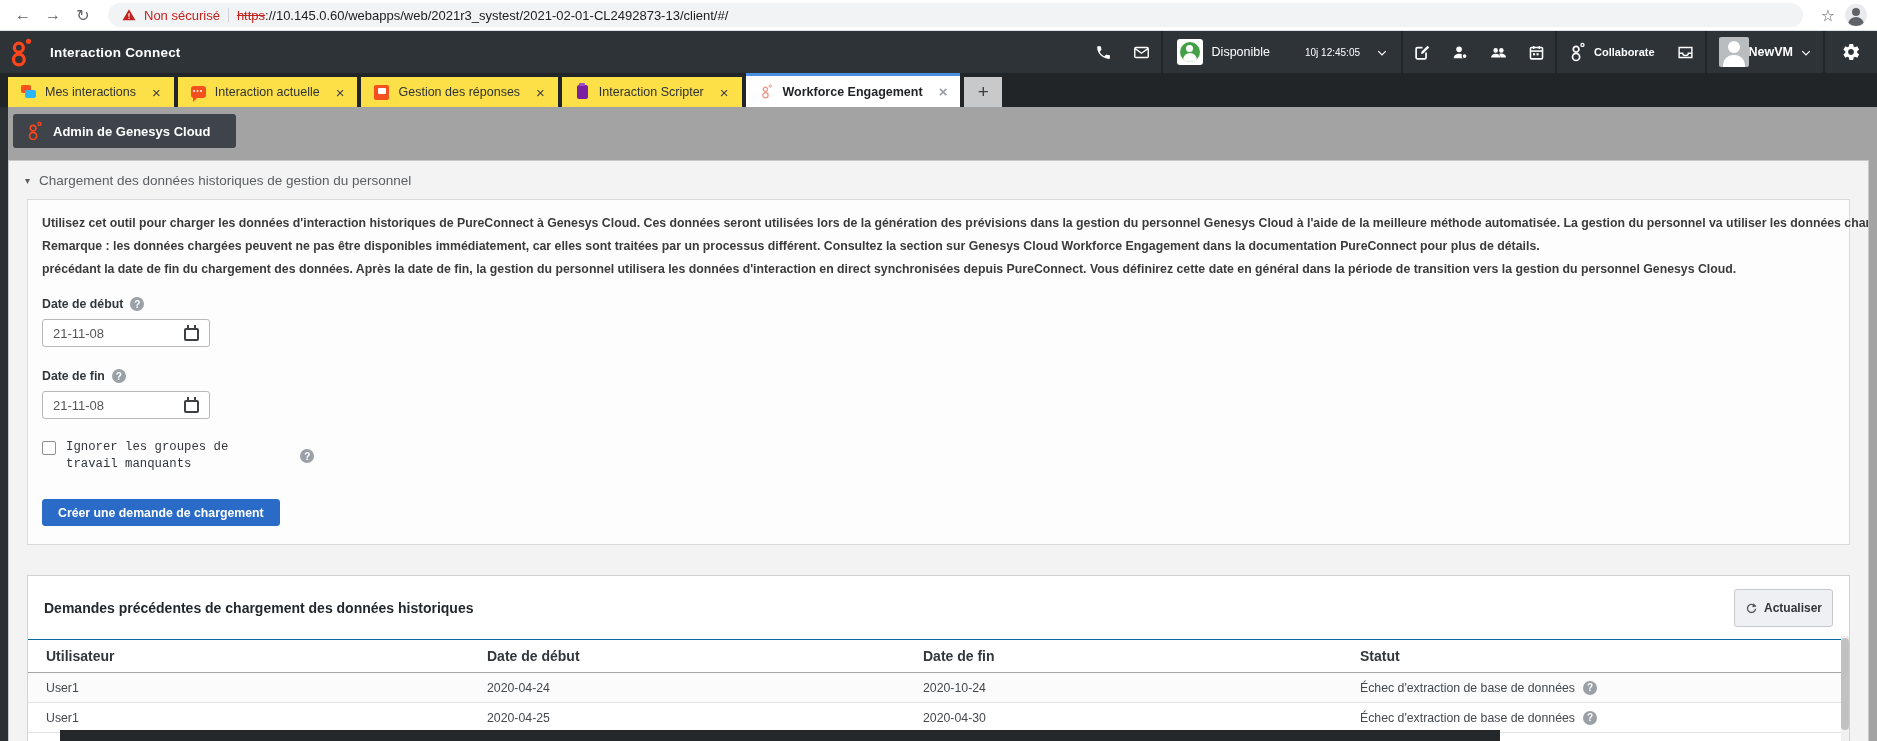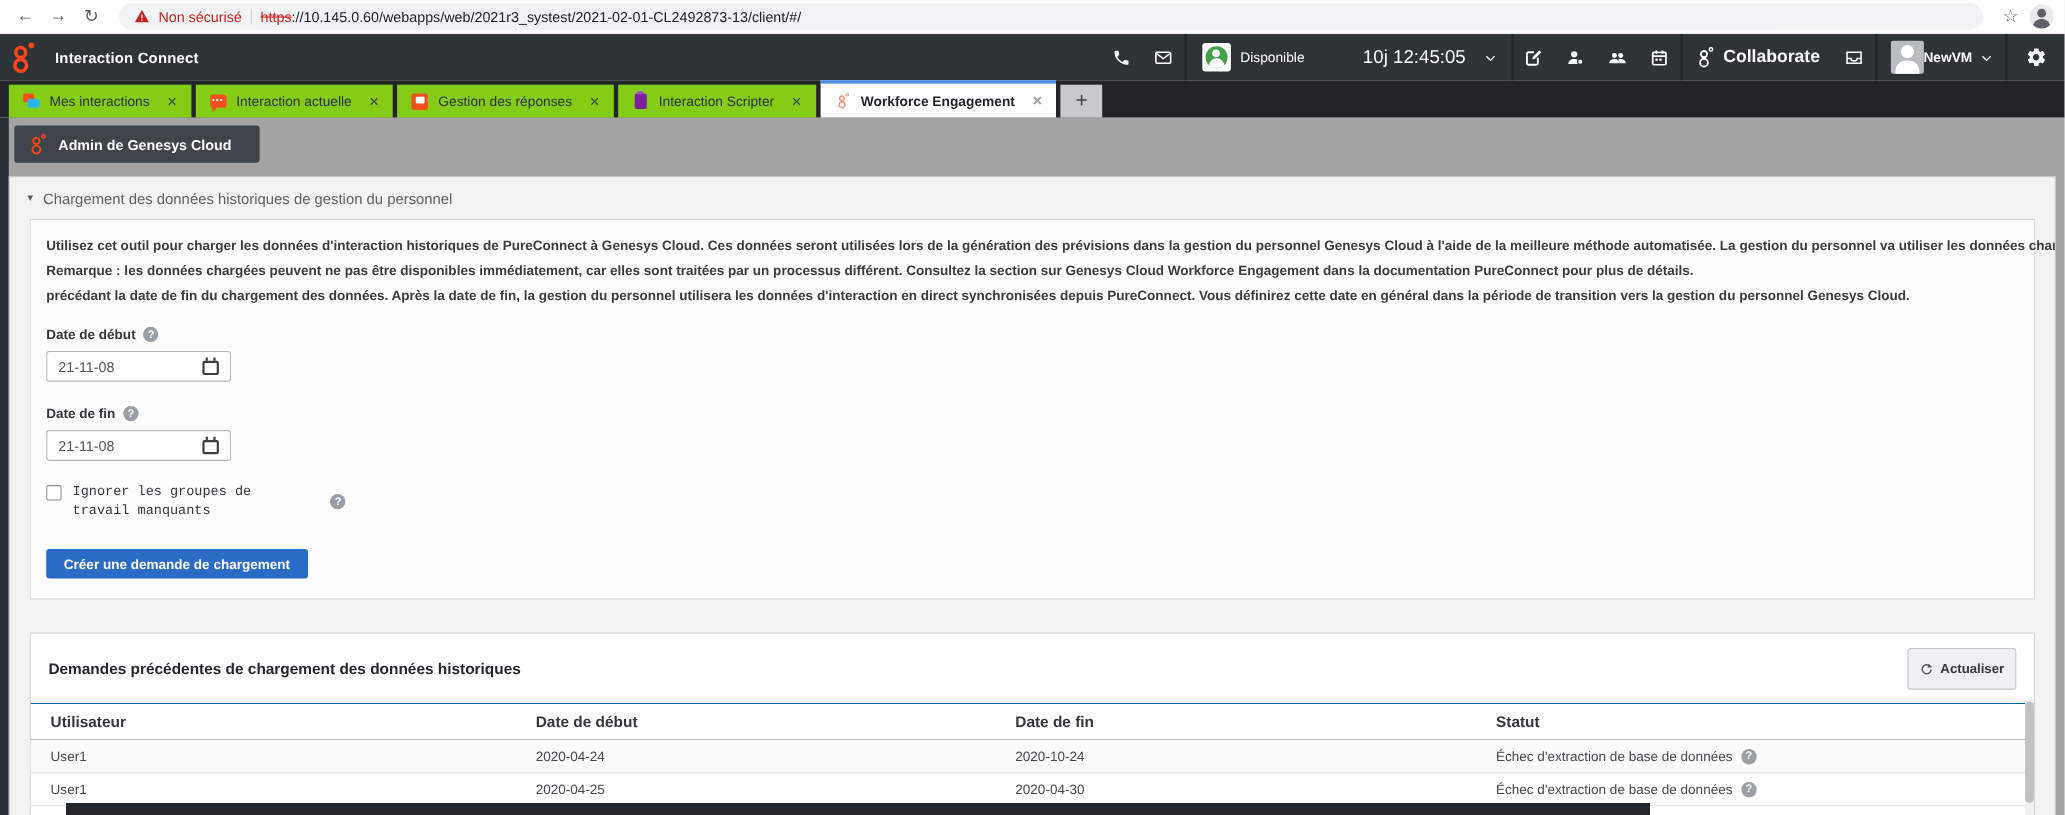--- a/index.html
+++ b/index.html
@@ -26,34 +26,34 @@
   .hdr-right{margin-left:auto;display:flex;align-items:center;height:100%;}
   .hicon{width:38px;height:42px;display:flex;align-items:center;justify-content:center;cursor:pointer;}
   .hicon svg{width:17px;height:17px;fill:#fff;stroke:#fff;}
   .hsep{width:2px;height:42px;background:#22262a;}
   .presence{display:flex;align-items:center;gap:9px;padding:0 14px;height:100%;cursor:pointer;}
   .presence-chip{width:26px;height:26px;background:#fff;border-radius:3px;display:flex;align-items:center;justify-content:center;}
   .presence-dot{width:20px;height:20px;border-radius:50%;background:#43a047;position:relative;overflow:hidden;}
   .presence-dot:before{content:"";position:absolute;top:3px;left:6.5px;width:7px;height:7px;border-radius:50%;background:#fff;}
   .presence-dot:after{content:"";position:absolute;top:11px;left:3px;width:14px;height:9px;border-radius:7px 7px 0 0;background:#fff;}
   .presence-label{font-size:12.5px;}
-  .timer{font-size:17px;margin-left:44px;}
+  .timer{font-size:10px;margin-left:26px;}
   .chev{width:10px;height:10px;margin-left:8px;}
   .chev svg{width:10px;height:10px;stroke:#fff;fill:none;stroke-width:2;}
   .collab{display:flex;align-items:center;gap:8px;padding:0 12px;height:100%;cursor:pointer;}
-  .collab-label{font-weight:bold;font-size:16px;}
+  .collab-label{font-weight:bold;font-size:11px;}
   .user-box{display:flex;align-items:center;padding:0 12px;height:100%;cursor:pointer;}
   .user-avatar{width:30px;height:30px;background:#b9bdc0;border-radius:2px;position:relative;overflow:hidden;}
   .user-avatar:before{content:"";position:absolute;top:4px;left:9px;width:12px;height:12px;border-radius:50%;background:#fff;}
   .user-avatar:after{content:"";position:absolute;top:18px;left:4px;width:22px;height:14px;border-radius:10px 10px 0 0;background:#fff;}
   .user-name{font-weight:bold;font-size:12.5px;}
 
   
   .tab-strip{height:34px;background:#212528;display:flex;align-items:flex-end;padding-left:8px;}
-  .tab{height:30px;background:#84cc16;display:flex;align-items:center;padding:0 13px;margin-right:4px;font-size:12.5px;color:#2f3337;cursor:pointer;white-space:nowrap;}
+  .tab{height:30px;background:#fde047;display:flex;align-items:center;padding:0 13px;margin-right:4px;font-size:12.5px;color:#2f3337;cursor:pointer;white-space:nowrap;}
   .tab .tlabel{margin:0 4px 0 9px;}
   .tclose{margin-left:12px;color:#3c4043;font-size:15px;line-height:1;cursor:pointer;}
   .tab.active{background:#fff;height:34px;border-top:3px solid #4a90e2;font-weight:bold;color:#1f2327;margin-top:32px;}
   .tab.active .tclose{color:#9aa0a6;}
   .tab-plus{width:38px;height:30px;background:#c7c9cb;display:flex;align-items:center;justify-content:center;font-size:19px;color:#3c4043;cursor:pointer;}
   .ticon{width:15px;height:15px;position:relative;flex:0 0 auto;}
   .ti-bubbles:before{content:"";position:absolute;top:0;left:0;width:10px;height:8px;border-radius:2px;background:#f4511e;}
   .ti-bubbles:after{content:"";position:absolute;top:5px;left:4px;width:11px;height:8px;border-radius:2px;background:#29b6f6;}
   .ti-chat{background:#f4511e;border-radius:3px;height:12px;}
   .ti-chat:before{content:"";position:absolute;bottom:-4px;left:2px;border:3px solid transparent;border-top-color:#f4511e;border-left-color:#f4511e;}

